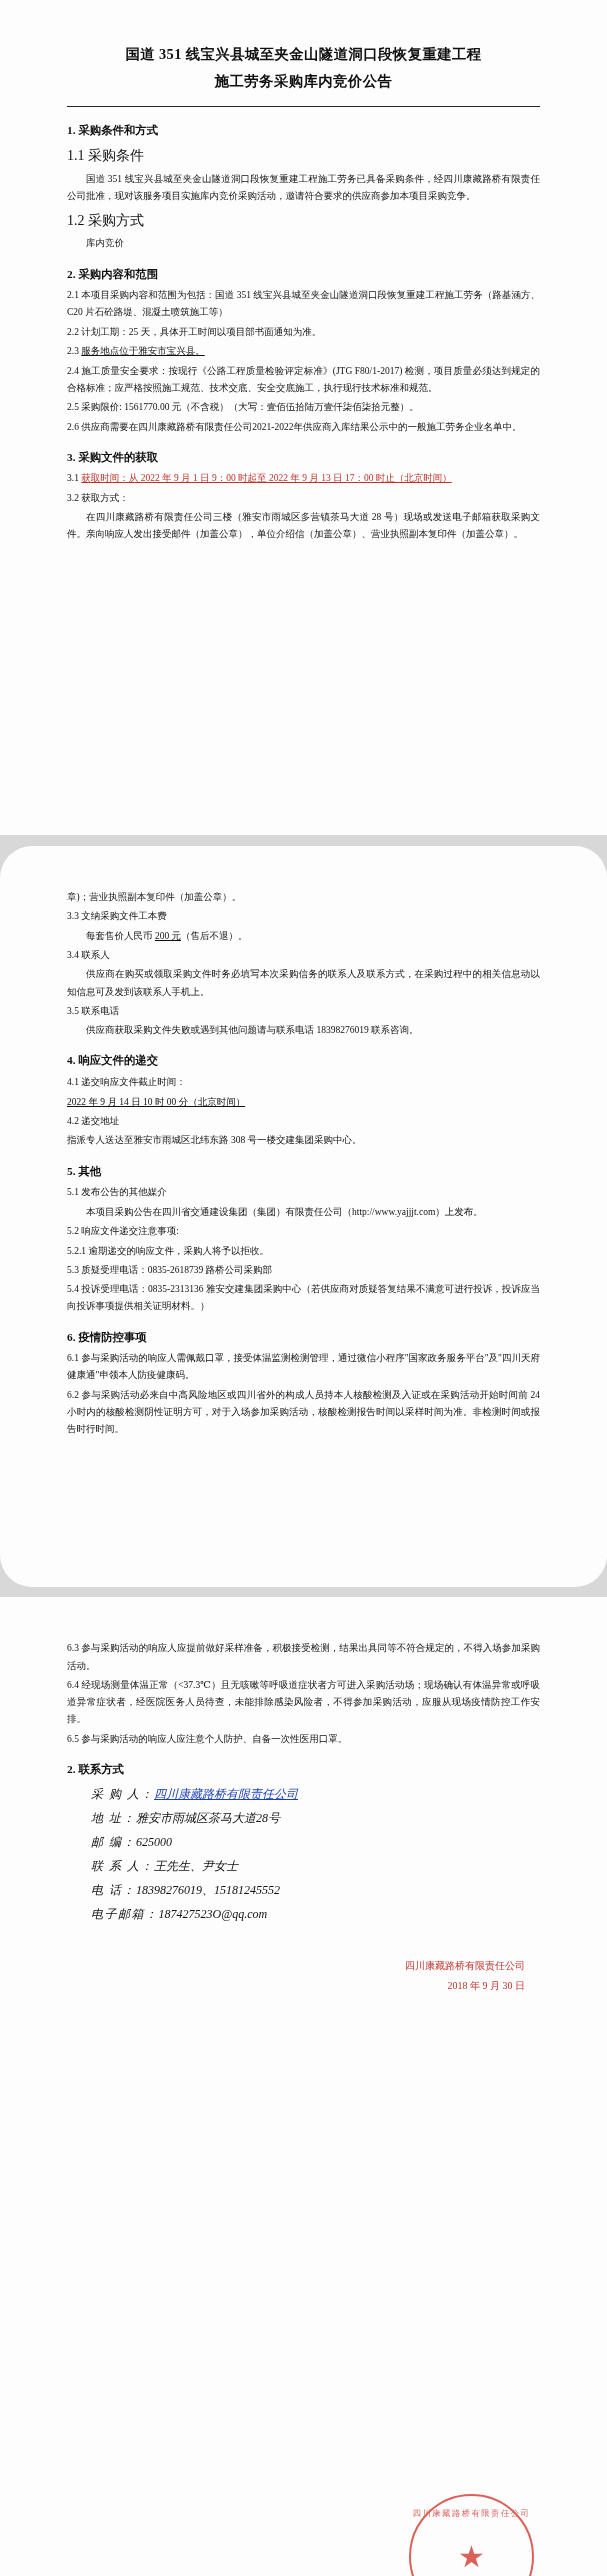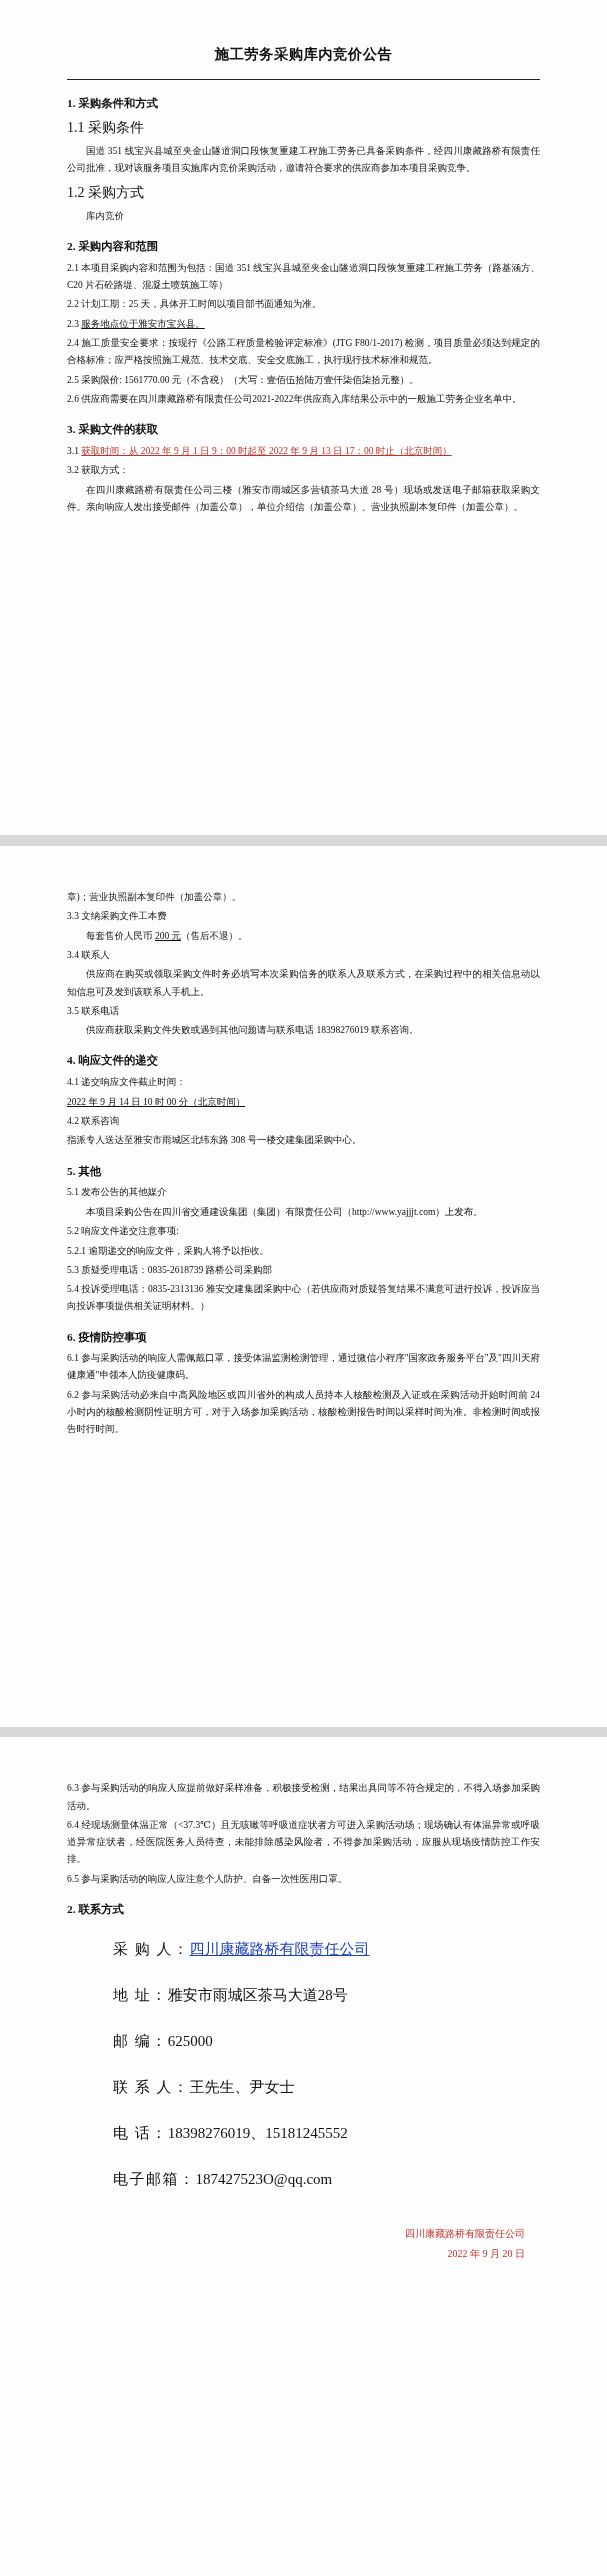--- a/index.html
+++ b/index.html
@@ -16,21 +16,21 @@
   .page {
     position: relative;
     width: 607px;
     background: #fdfdfd;
     box-sizing: border-box;
     padding: 41px 67px 30px 67px;
     margin-bottom: 10.6px;
     overflow: hidden;
   }
   .page-1 { height: 835px; }
-  .page-2 { height: 881px; }
+  .page-2 { height: 741px; border-radius: 32px; }
   .page-3 { height: 1136px; }
 
   .doc-title {
     text-align: center;
     font-weight: bold;
     font-size: 14.4px;
     letter-spacing: 0.4px;
     line-height: 1.9;
     color: #111;
     font-family: "Liberation Serif", "DejaVu Serif", serif;
@@ -109,34 +109,36 @@
     padding-right: 15px;
     position: relative;
     z-index: 2;
   }
   .signature-block .line {
     font-size: 10px;
     line-height: 2;
     color: #c0332b;
   }
   .contact-line {
-    font-size: 15px;
+    font-size: 12px;
     line-height: 2;
     color: #111;
-    margin: 16px;
+    margin: 0;
     padding-left: 2em;
+    font-style: italic;
   }
   .contact-line .lbl { letter-spacing: 1.5px; }
 </style>
 </head>
 <body>
 
 <div class="page-stack">
 
   <div class="page page-1">
+    <div class="doc-title">国道 351 线宝兴县城至夹金山隧道洞口段恢复重建工程</div>
     <div class="doc-title">施工劳务采购库内竞价公告</div>
     <div class="title-rule"></div>
 
     <h2 class="sec">1. 采购条件和方式</h2>
     <div class="sub">1.1 采购条件</div>
     <p class="body">国道 351 线宝兴县城至夹金山隧道洞口段恢复重建工程施工劳务已具备采购条件，经四川康藏路桥有限责任公司批准，现对该服务项目实施库内竞价采购活动，邀请符合要求的供应商参加本项目采购竞争。</p>
     <div class="sub">1.2 采购方式</div>
     <p class="body">库内竞价</p>
 
     <h2 class="sec">2. 采购内容和范围</h2>
@@ -158,21 +160,21 @@
     <p class="body noindent"><span>3.3</span> <span>文纳采购文件工本费</span></p>
     <p class="body">每套售价人民币 <span class="u">200 元</span>（售后不退）。</p>
     <p class="body noindent"><span>3.4</span> <span>联系人</span></p>
     <p class="body">供应商在购买或领取采购文件时务必填写本次采购信务的联系人及联系方式，在采购过程中的相关信息动以知信息可及发到该联系人手机上。</p>
     <p class="body noindent"><span>3.5</span> <span>联系电话</span></p>
     <p class="body">供应商获取采购文件失败或遇到其他问题请与联系电话 18398276019 联系咨询。</p>
 
     <h2 class="sec">4. 响应文件的递交</h2>
     <p class="body noindent"><span>4.1</span> <span>递交响应文件截止时间：</span></p>
     <p class="body noindent redu">2022 年 9 月 14 日 10 时 00 分（北京时间）</p>
-    <p class="body noindent"><span>4.2</span> <span>联系咨询</span></p>
+    <p class="body noindent"><span>4.2</span> <span>递交地址</span></p>
     <p class="body noindent">指派专人送达至雅安市雨城区北纬东路 308 号一楼交建集团采购中心。</p>
 
     <h2 class="sec">5. 其他</h2>
     <p class="body noindent"><span>5.1</span> <span>发布公告的其他媒介</span></p>
     <p class="body">本项目采购公告在四川省交通建设集团（集团）有限责任公司（http://www.yajjjt.com）上发布。</p>
     <p class="body noindent"><span>5.2</span> <span>响应文件递交注意事项:</span></p>
     <p class="body noindent"><span>5.2.1</span> <span>逾期递交的响应文件，采购人将予以拒收。</span></p>
     <p class="body noindent"><span>5.3</span> <span>质疑受理电话：0835-2618739 路桥公司采购部</span></p>
     <p class="body noindent"><span>5.4</span> <span>投诉受理电话：0835-2313136 雅安交建集团采购中心（若供应商对质疑答复结果不满意可进行投诉，投诉应当向投诉事项提供相关证明材料。）</span></p>
 
@@ -196,18 +198,18 @@
     <p class="contact-line"><span class="lbl">电子邮箱：</span><span>187427523O@qq.com</span></p>
 
     <div class="stamp">
       <div class="arc-top">四川康藏路桥有限责任公司</div>
       <div class="star">★</div>
       <div class="arc-bot">采购专用章</div>
     </div>
 
     <div class="signature-block">
       <div class="line">四川康藏路桥有限责任公司</div>
-      <div class="line">2022 年 9 月 20 日</div>
+      <div class="line">2018 年 9 月 30 日</div>
     </div>
   </div>
 
 </div>
 
 
 </body></html>

